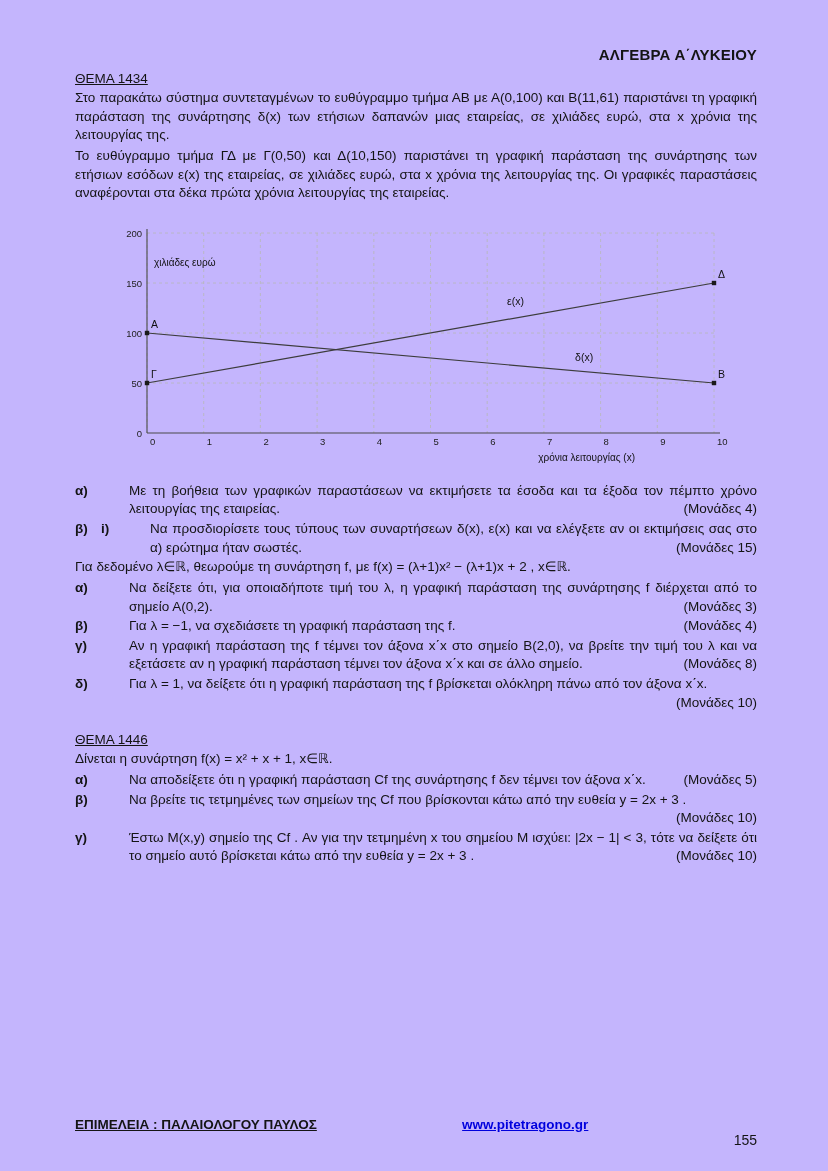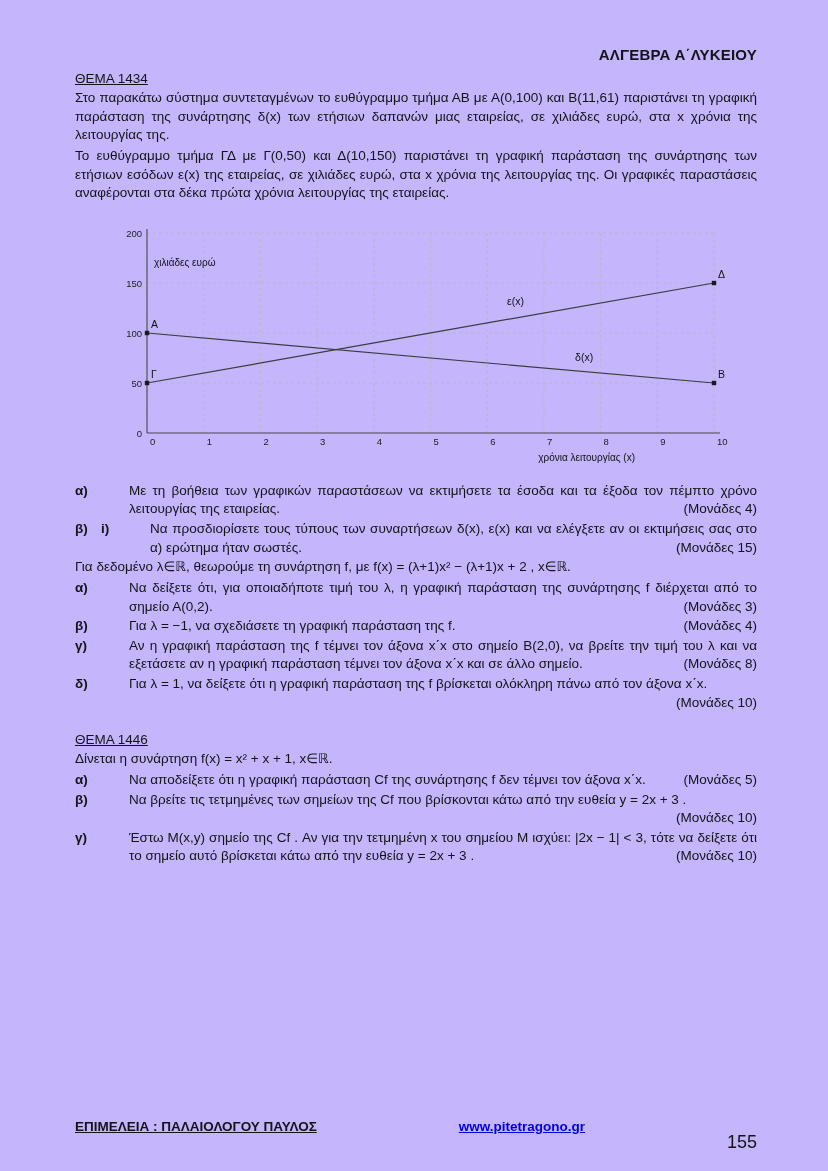--- a/index.html
+++ b/index.html
@@ -27,21 +27,21 @@
   .axis { stroke:#4a4a4a; stroke-width:1.1; }
   .tick { font-size:9.5px; fill:#222; }
   .series { fill:none; stroke:#3c3c3c; stroke-width:1.2; }
   .pt { fill:#1a1a1a; }
   .plabel { font-size:10.5px; fill:#111; }
   .slabel { font-size:10.5px; fill:#111; }
   .atitle { font-size:10px; fill:#111; }
   .footer { position:absolute; left:75px; right:71px; top:1100px; display:flex; align-items:center; }
   .footer-author { font-weight:bold; text-decoration:underline; font-size:13.5px; }
   .footer-link { font-weight:bold; color:#0000dd; text-decoration:underline; margin:16px auto; cursor:pointer; }
-  .footer-page { font-size:18px;margin-top:32px; }
+  .footer-page { font-size:14px;margin-top:32px; }
 </style>
 </head>
 <body>
 
 <div class="page">
   <div class="content">
 
     <div class="header-title">ΑΛΓΕΒΡΑ Α΄ΛΥΚΕΙΟΥ</div>
 
     <div class="section first">

